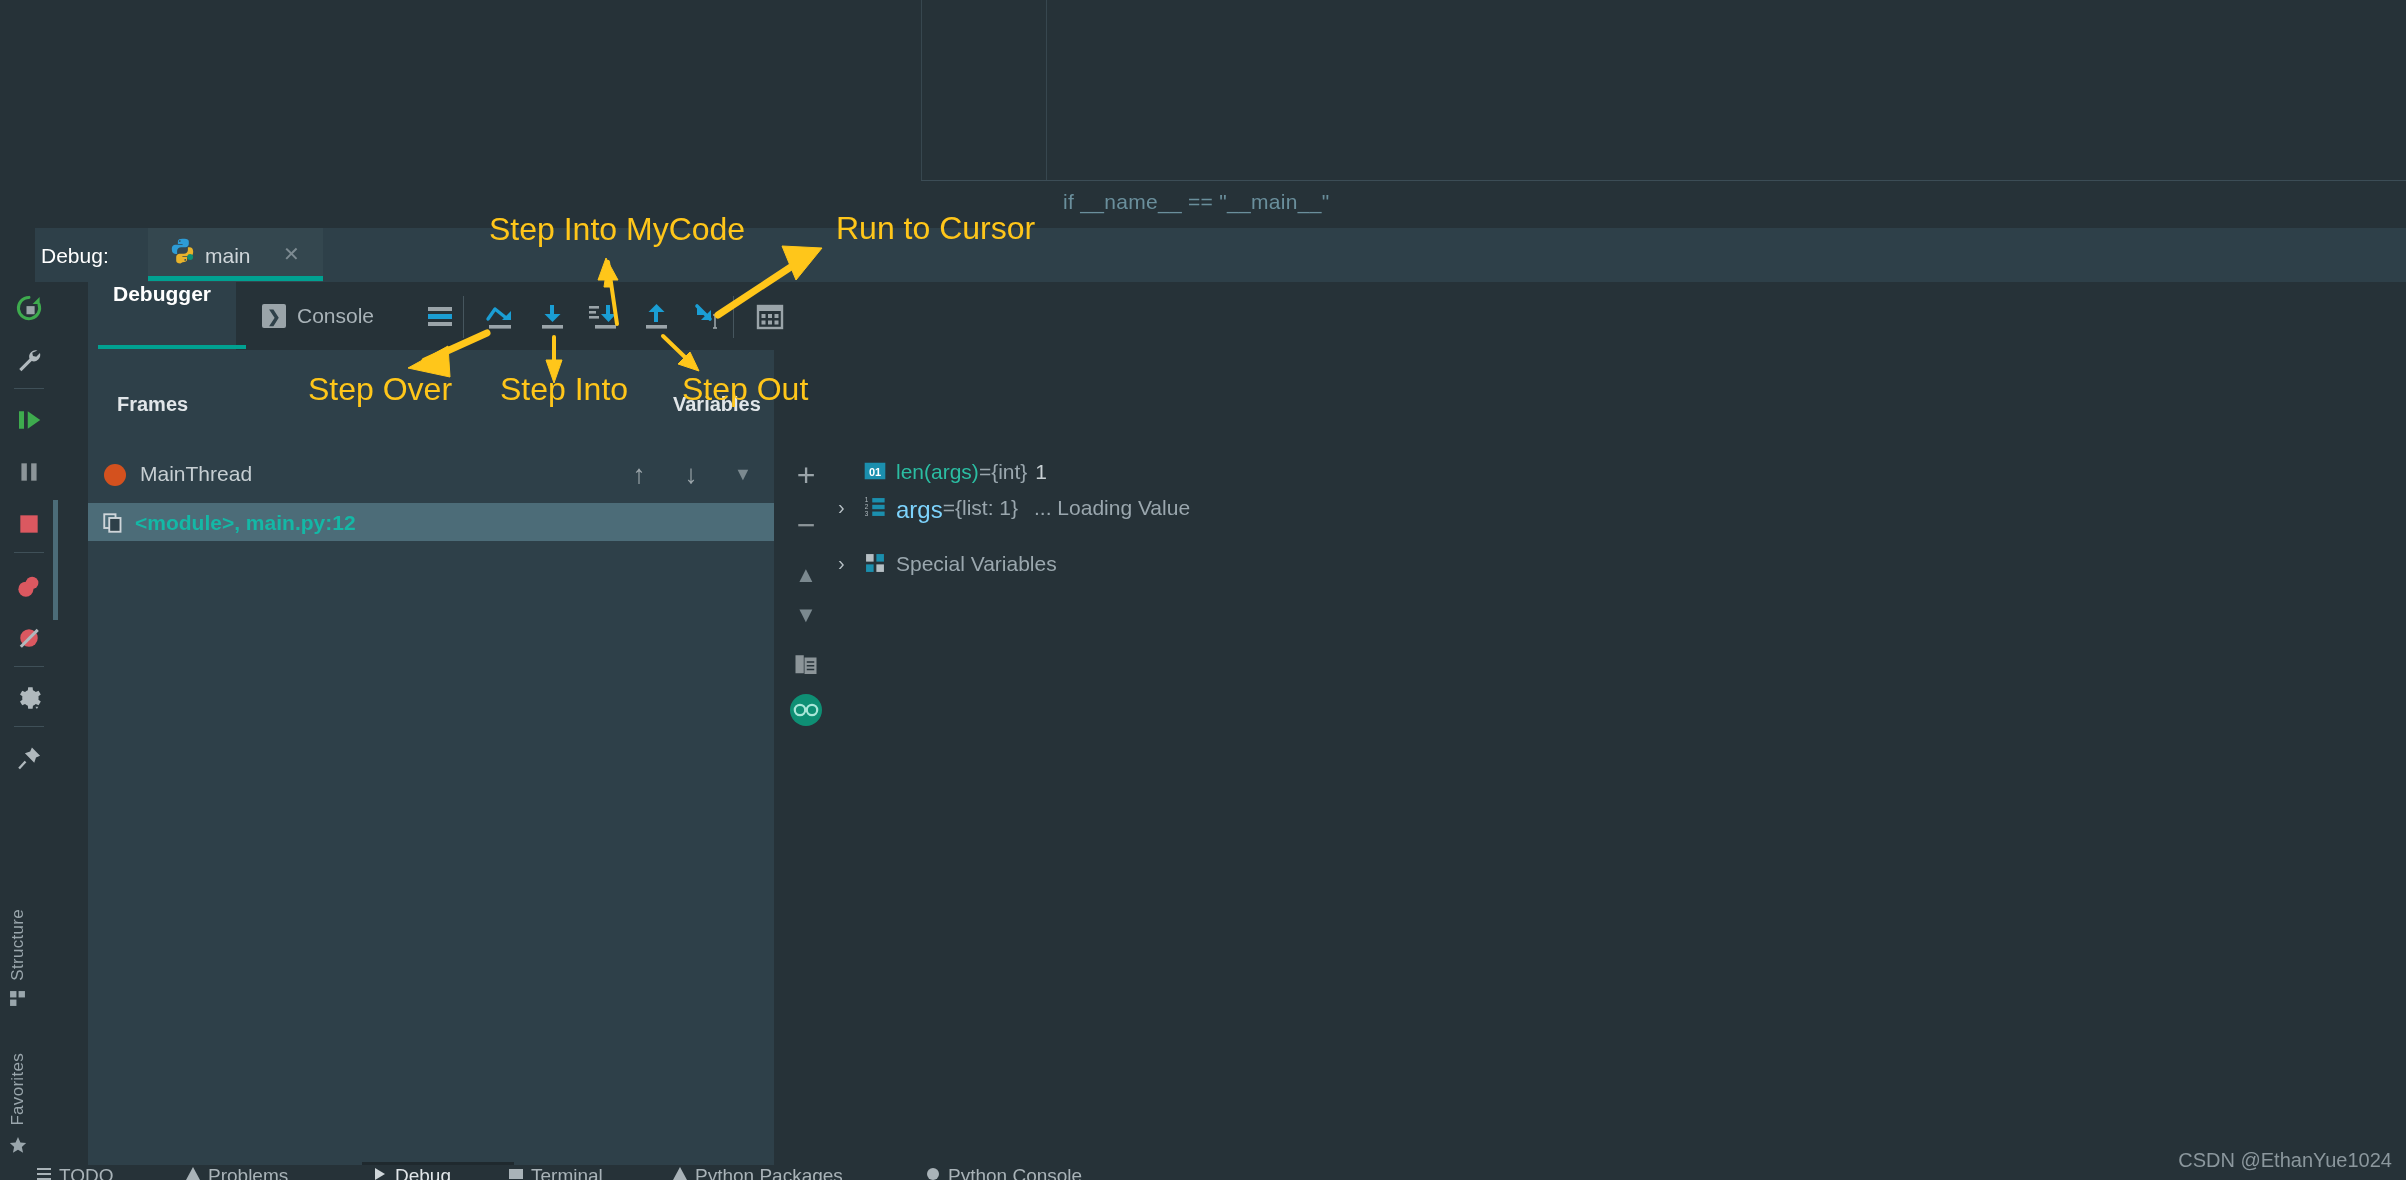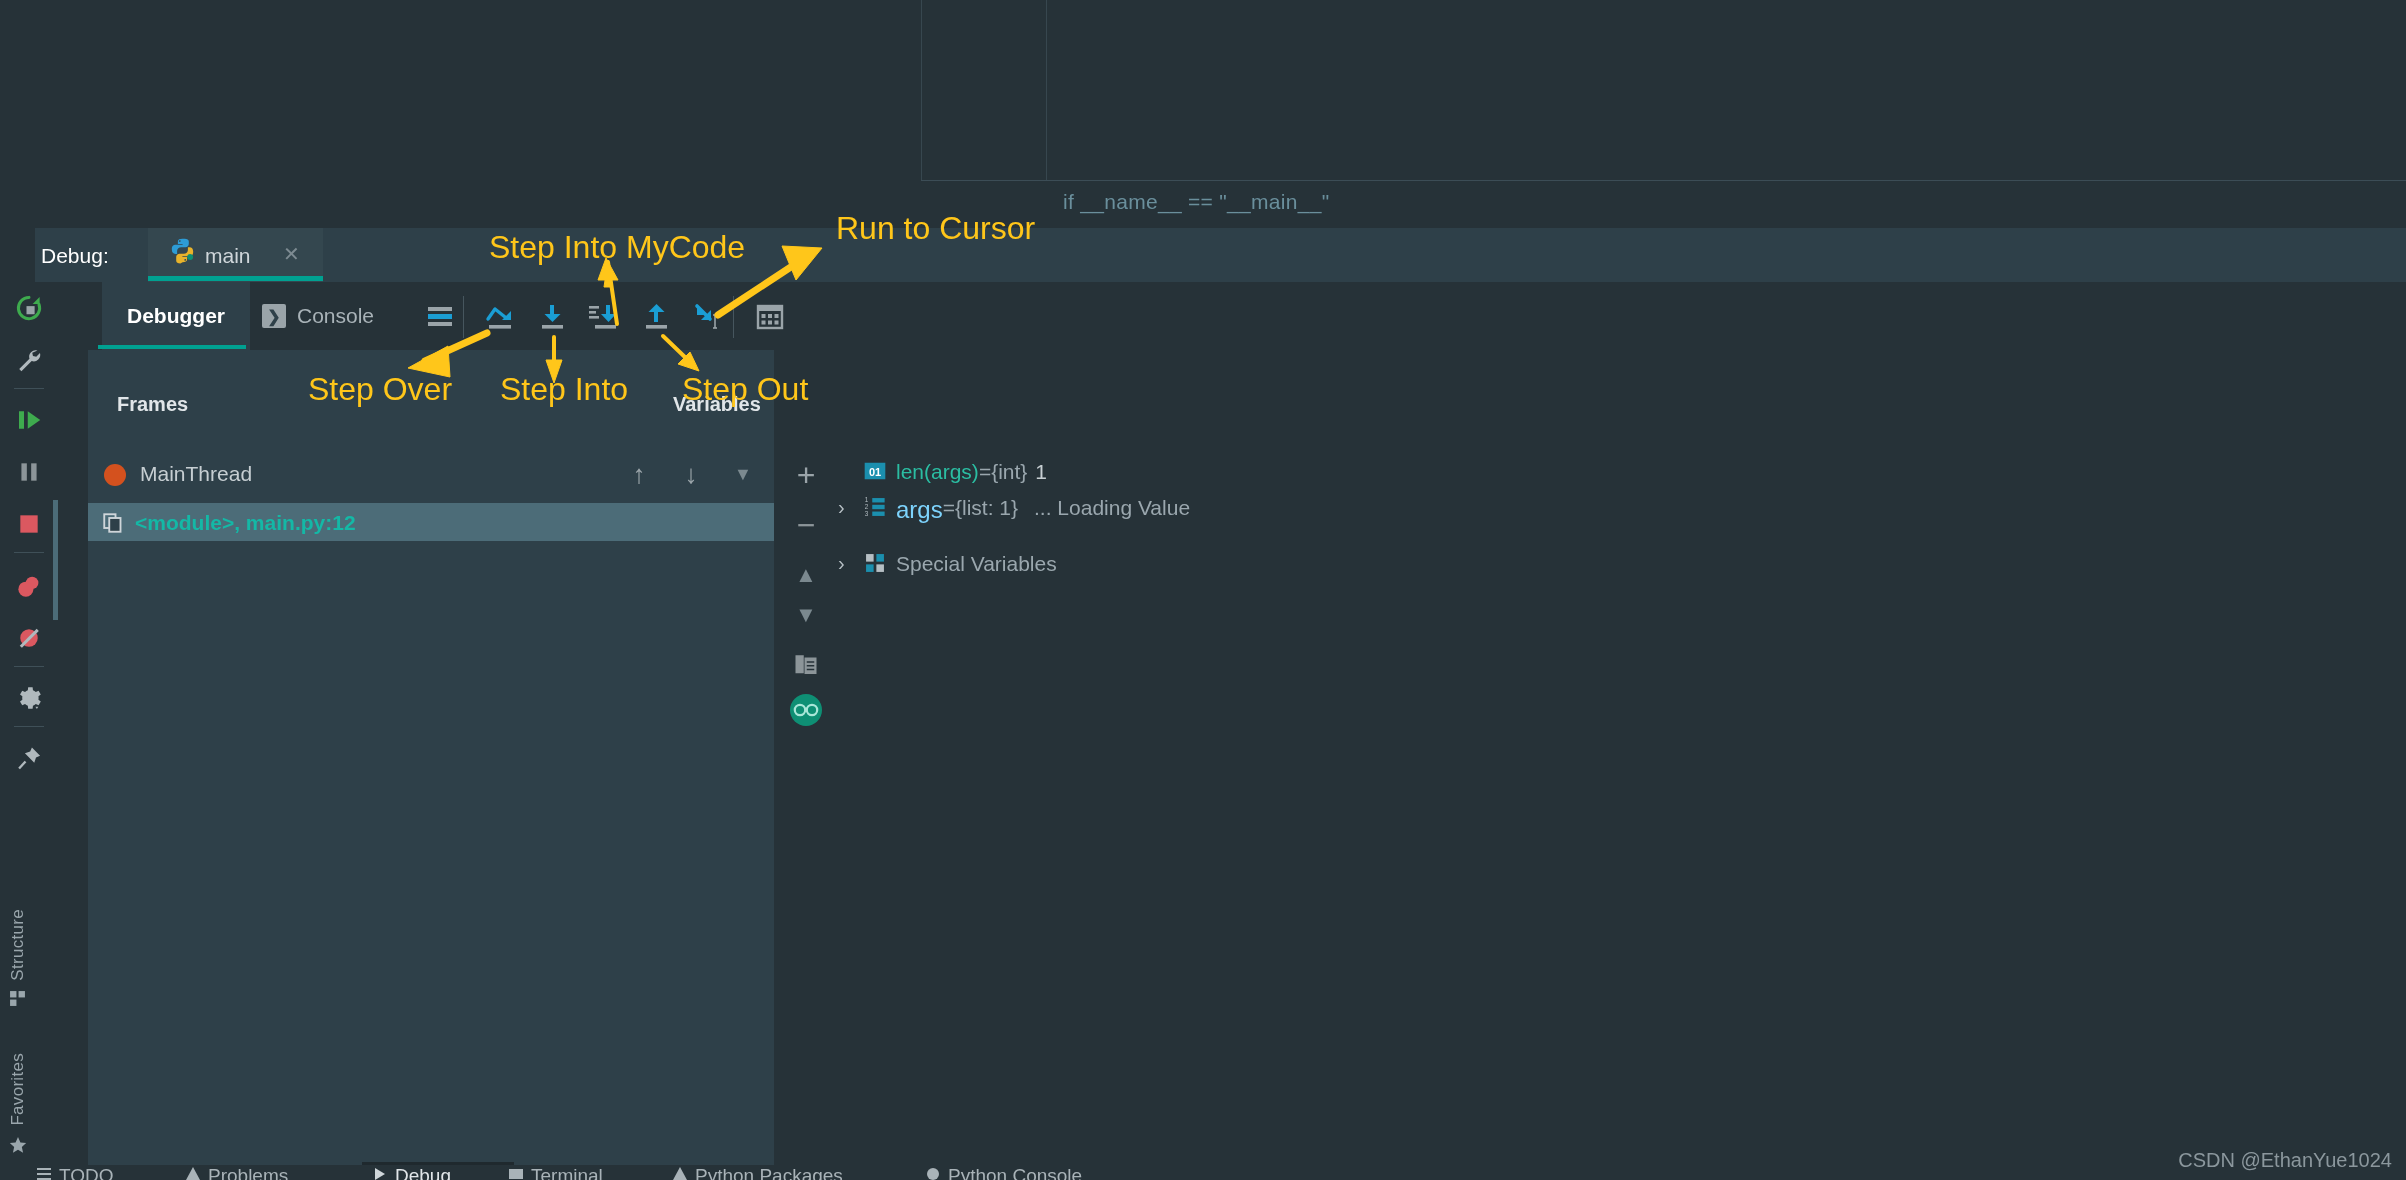--- a/index.html
+++ b/index.html
@@ -31,21 +31,21 @@
   .rail { position: absolute; left: 0px; top: 282px; width: 57px; height: 898px; background: #263238; }
   .rail-btn { position: absolute; left: 0; width: 57px; height: 52px; display:flex; align-items:center; justify-content:center; }
   .rail-sep { position: absolute; left: 14px; width: 30px; height: 1px; background: #3f5058; }
 
   
   .vstripe { position: absolute; left: 0px; width: 35px; color: #9aa6ac; font-size: 17px; }
   .vstripe .vtxt { writing-mode: vertical-rl; transform: rotate(180deg); white-space: nowrap; letter-spacing: .3px; }
 
   
   .tabstrip { position: absolute; left: 57px; top: 282px; width: 2349px; height: 68px; background: #263238; }
-  .tab-debugger { position: absolute; left: 102px; top: 282px; width: 148px; height: 68px; background: #2e4049; display:flex; align-items:center; justify-content:center; }
+  .tab-debugger { position: absolute; left: 88px; top: 282px; width: 148px; height: 68px; background: #2e4049; display:flex; justify-content:center; }
   .tab-debugger-underline { position: absolute; left: 98px; top: 345px; width: 148px; height: 4px; background: #00a191; }
   .tab-debugger span { font-size: 21px; color: #ffffff; font-weight: 700; }
   .tab-console { position: absolute; left: 262px; top: 298px; height: 36px; display:flex; align-items:center; gap: 11px; }
   .tab-console .lbl { font-size: 21px; color: #a9b3b8; }
   .console-glyph { width: 24px; height: 24px; background: #9aa4a9; border-radius: 2px; display:flex; align-items:center; justify-content:center; color:#2e4049; font-size:16px; font-weight:700; }
 
   .tb { position: absolute; top: 300px; width: 40px; height: 34px; }
   .tb-sep { position: absolute; top: 296px; width: 1px; height: 42px; background: #46565e; }
 
   
@@ -358,21 +358,21 @@
       <svg width="22" height="22" viewBox="0 0 16 16">
         <rect x="1.5" y="1.5" width="5.5" height="5.5" fill="#b6bfc4"></rect>
         <rect x="9" y="1.5" width="5.5" height="5.5" fill="#1b8fae"></rect>
         <rect x="1.5" y="9" width="5.5" height="5.5" fill="#1b8fae"></rect>
         <rect x="9" y="9" width="5.5" height="5.5" fill="#b6bfc4"></rect>
       </svg>
     </span>
     <span class="special-lbl">Special Variables</span>
   </div>
 
-  <div class="anno" style="left:489px; top:211px; font-size:32px;margin-top:18px;">Step Into MyCode</div>
+  <div class="anno" style="left:489px; top:211px; font-size:32px;">Step Into MyCode</div>
   <div class="anno" style="left:836px; top:210px; font-size:32px;">Run to Cursor</div>
   <div class="anno" style="left:308px; top:371px; font-size:32px;">Step Over</div>
   <div class="anno" style="left:500px; top:371px; font-size:32px;">Step Into</div>
   <div class="anno" style="left:682px; top:371px; font-size:32px;">Step Out</div>
 
   <svg class="anno-svg" style="left:0; top:0;" width="2406" height="1180">
 
     <g fill="#ffc61a" stroke="#ffc61a">
       <path d="M612 287 L608 260 L604 287 Z" stroke-width="1"></path>
       <path d="M608 262 L617 324" stroke-width="4" fill="none" stroke-linecap="round"></path>

